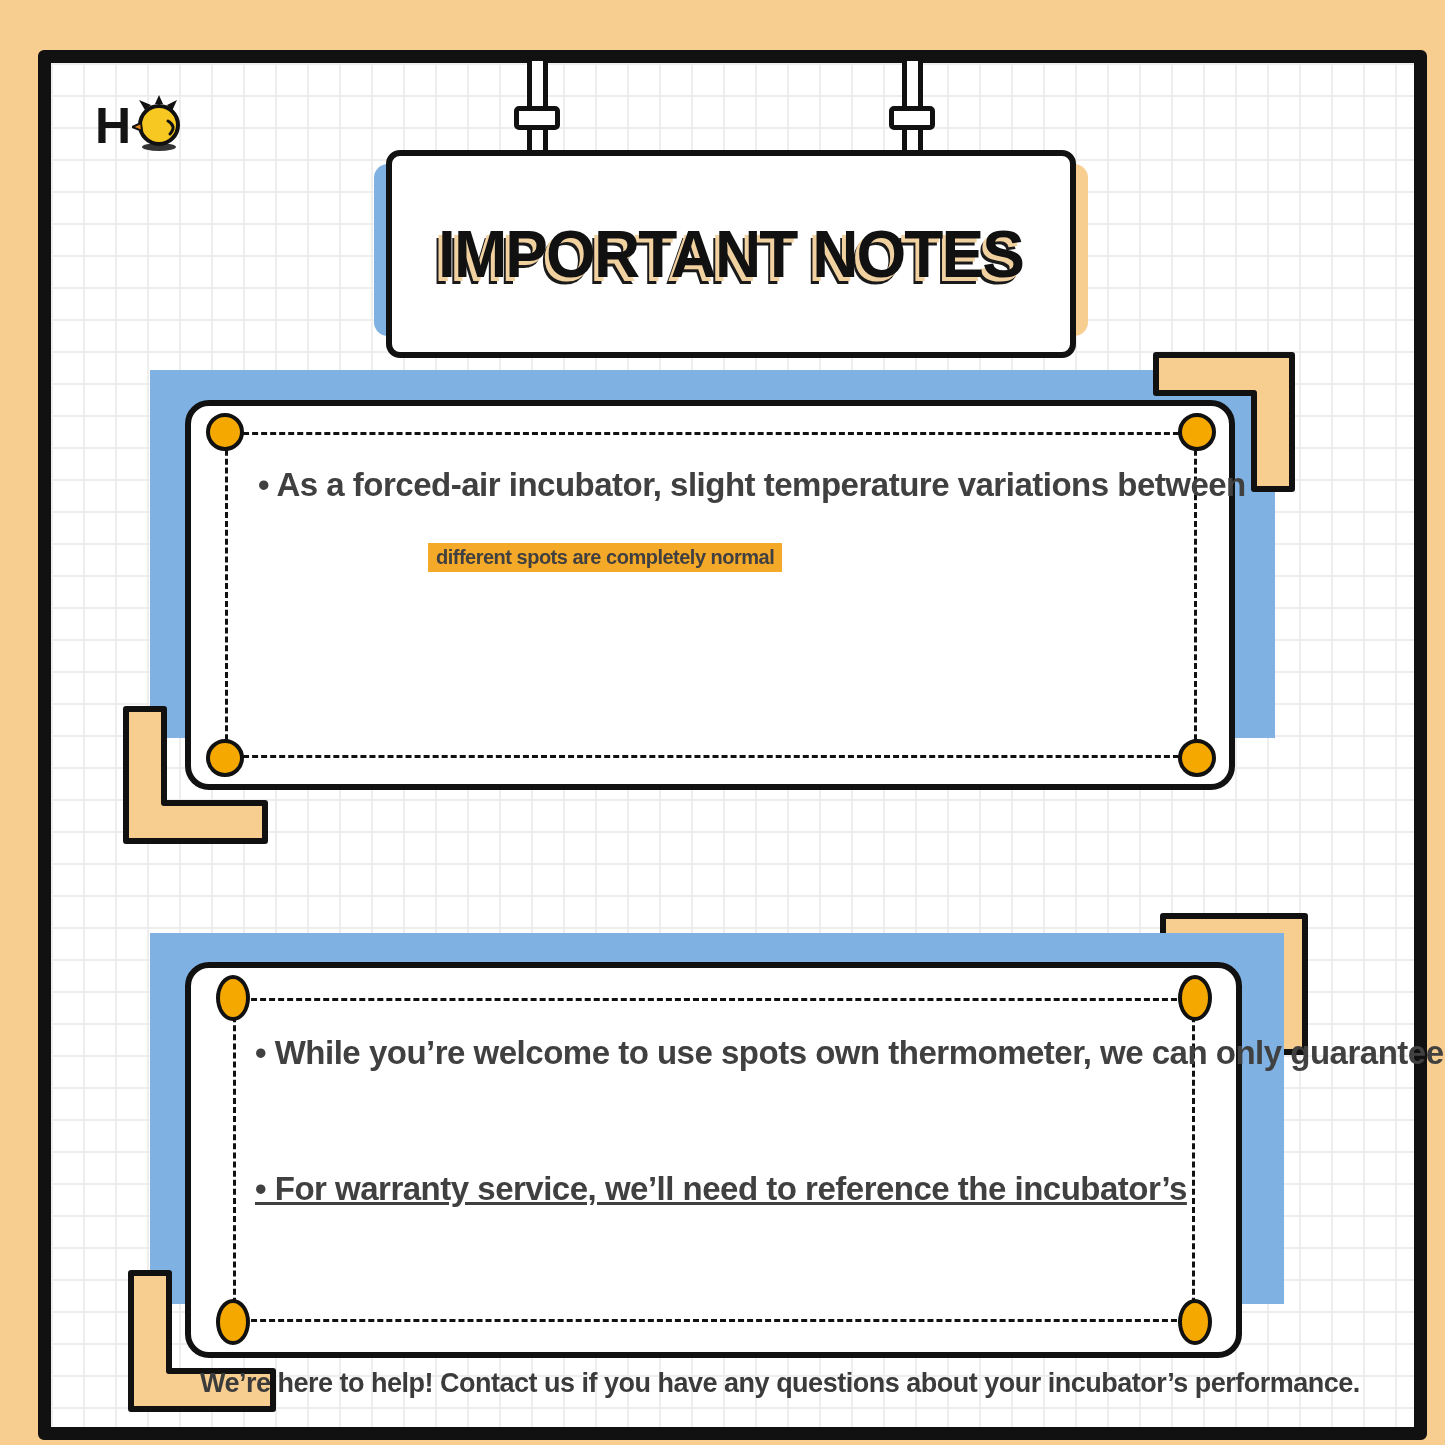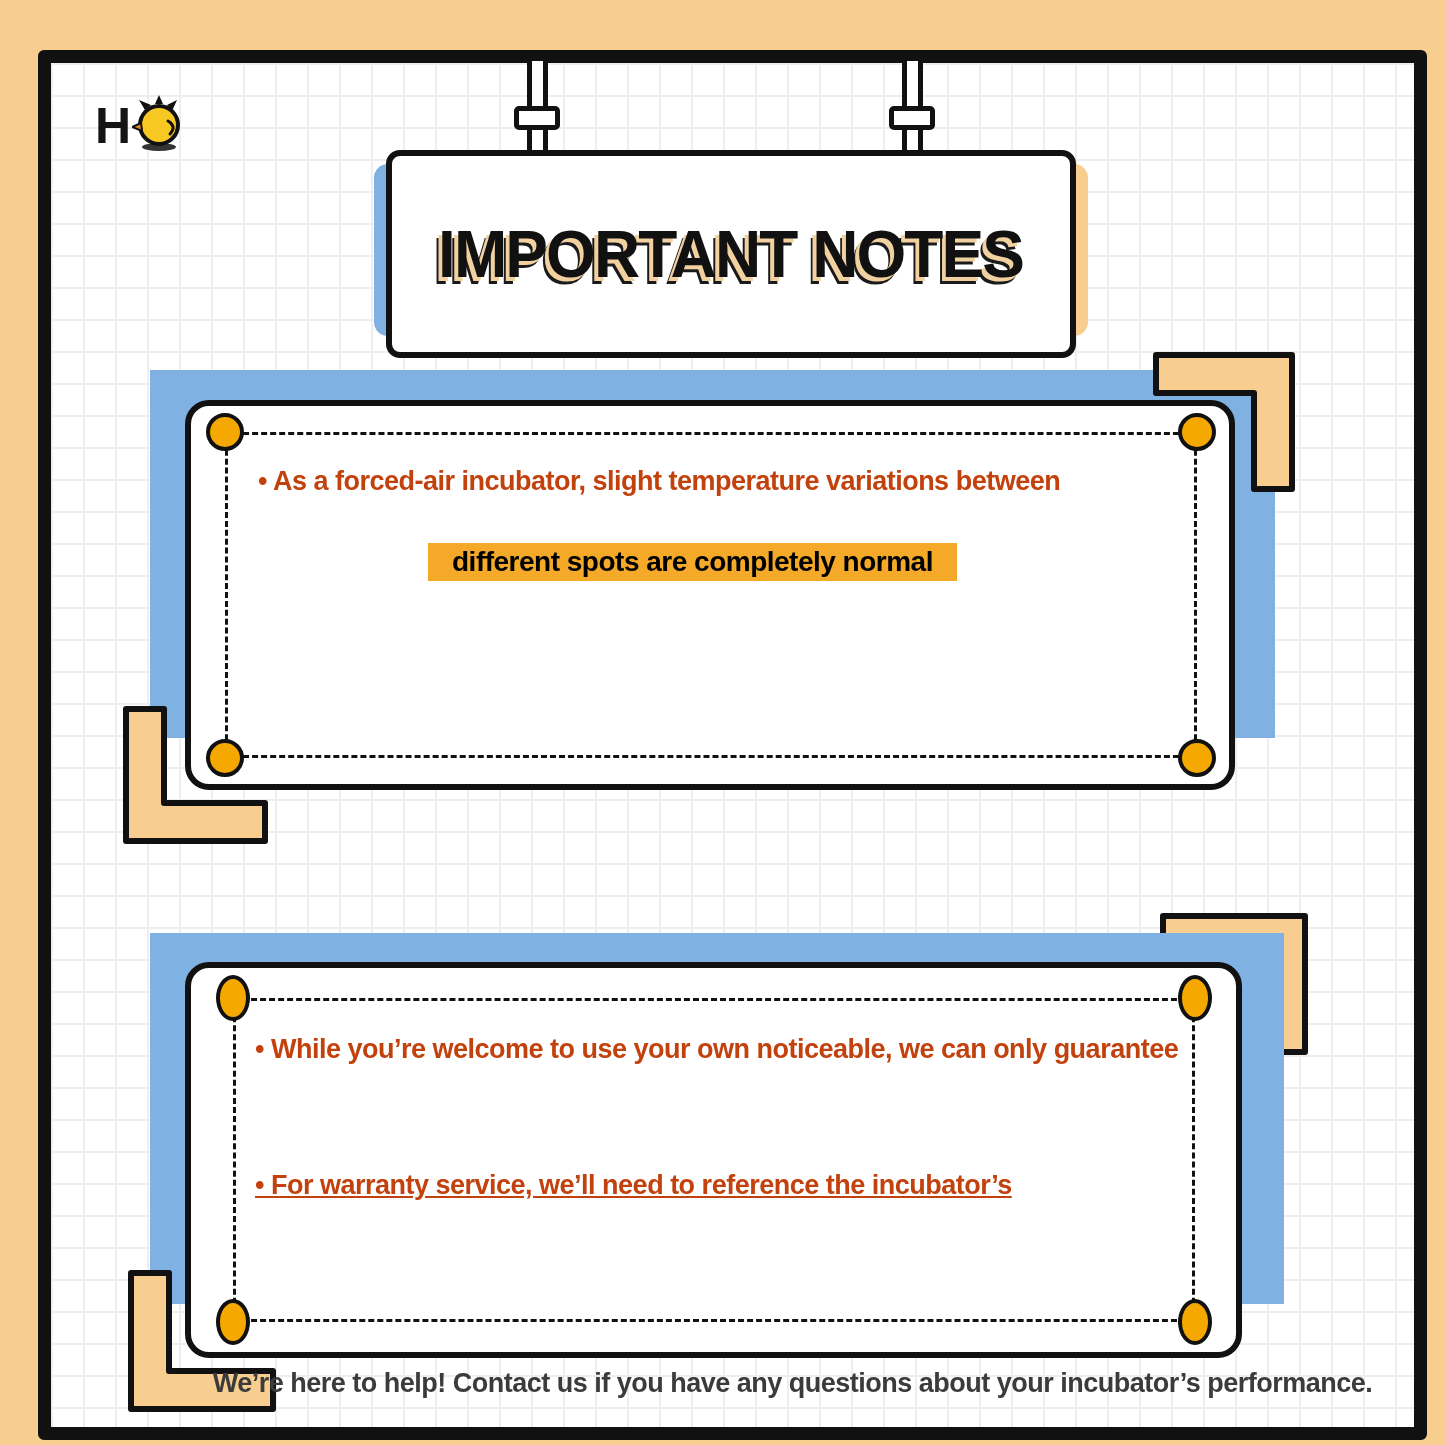--- a/index.html
+++ b/index.html
@@ -54,30 +54,30 @@
     position:absolute; background:#fff; border:6px solid #111; border-radius:24px;
   }
   .dashed { position:absolute; border:3px dashed #111; }
   .dot {
     position:absolute; background:#F5A800; border:4px solid #111; border-radius:50%;
   }
   .dot-r { width:38px; height:38px; }
   .dot-e { width:34px; height:46px; }
   .bracket { position:absolute; }
   .note-line {
-    position:absolute; font-size:27px; font-weight:bold; color:#c2410c;
+    position:absolute; font-size:33px; font-weight:bold; color:#404040;
     letter-spacing:-0.5px; white-space:nowrap;
   }
   .hl {
-    position:absolute; font-size:28px; font-weight:bold; color:#000000;
+    position:absolute; font-size:20px; font-weight:bold; color:#404040;
     letter-spacing:-0.5px; white-space:nowrap;
-    background:#F5A929; padding:3px 24px;
+    background:#F5A929; padding:3px 8px;
   }
   .footer {
-    position:absolute; left:200px; right:60px; top:1368px; text-align:center;
+    position:absolute; left:200px; right:60px; top:1368px; text-align:left;
     font-size:27px; font-weight:bold; color:#3B3B3B; letter-spacing:-0.5px;
   }
 </style>
 </head>
 <body>
 
 <div class="canvas">
 
   <div class="frame"></div>
 
@@ -130,21 +130,21 @@
 
   <div class="blue-back" style="left:150px; top:933px; width:1134px; height:371px;"></div>
 
   <div class="card" style="left:185px; top:962px; width:1057px; height:396px;"></div>
   <div class="dashed" style="left:233px; top:998px; width:962px; height:324px;"></div>
   <div class="dot dot-e" style="left:216px; top:975px;"></div>
   <div class="dot dot-e" style="left:1178px; top:975px;"></div>
   <div class="dot dot-e" style="left:216px; top:1299px;"></div>
   <div class="dot dot-e" style="left:1178px; top:1299px;"></div>
 
-  <div class="note-line" style="left:255px; top:1034px;">•  While you’re welcome to use your own noticeable, we can only guarantee</div>
+  <div class="note-line" style="left:255px; top:1034px;">•  While you’re welcome to use spots own thermometer, we can only guarantee</div>
   <div class="note-line" style="left:255px; top:1170px;text-decoration:underline;">•  For warranty service, we’ll need to reference the incubator’s</div>
 
   <svg class="bracket" style="left:128px; top:1270px;" width="148" height="142" viewBox="0 0 148 142">
     <path d="M3,3 V139 H145 V101 H41 V3 Z" fill="#F8CE90" stroke="#111" stroke-width="6" stroke-linejoin="round"></path>
   </svg>
 
   <div class="footer">We’re here to help! Contact us if you have any questions about your incubator’s performance.</div>
 
 </div>
 

